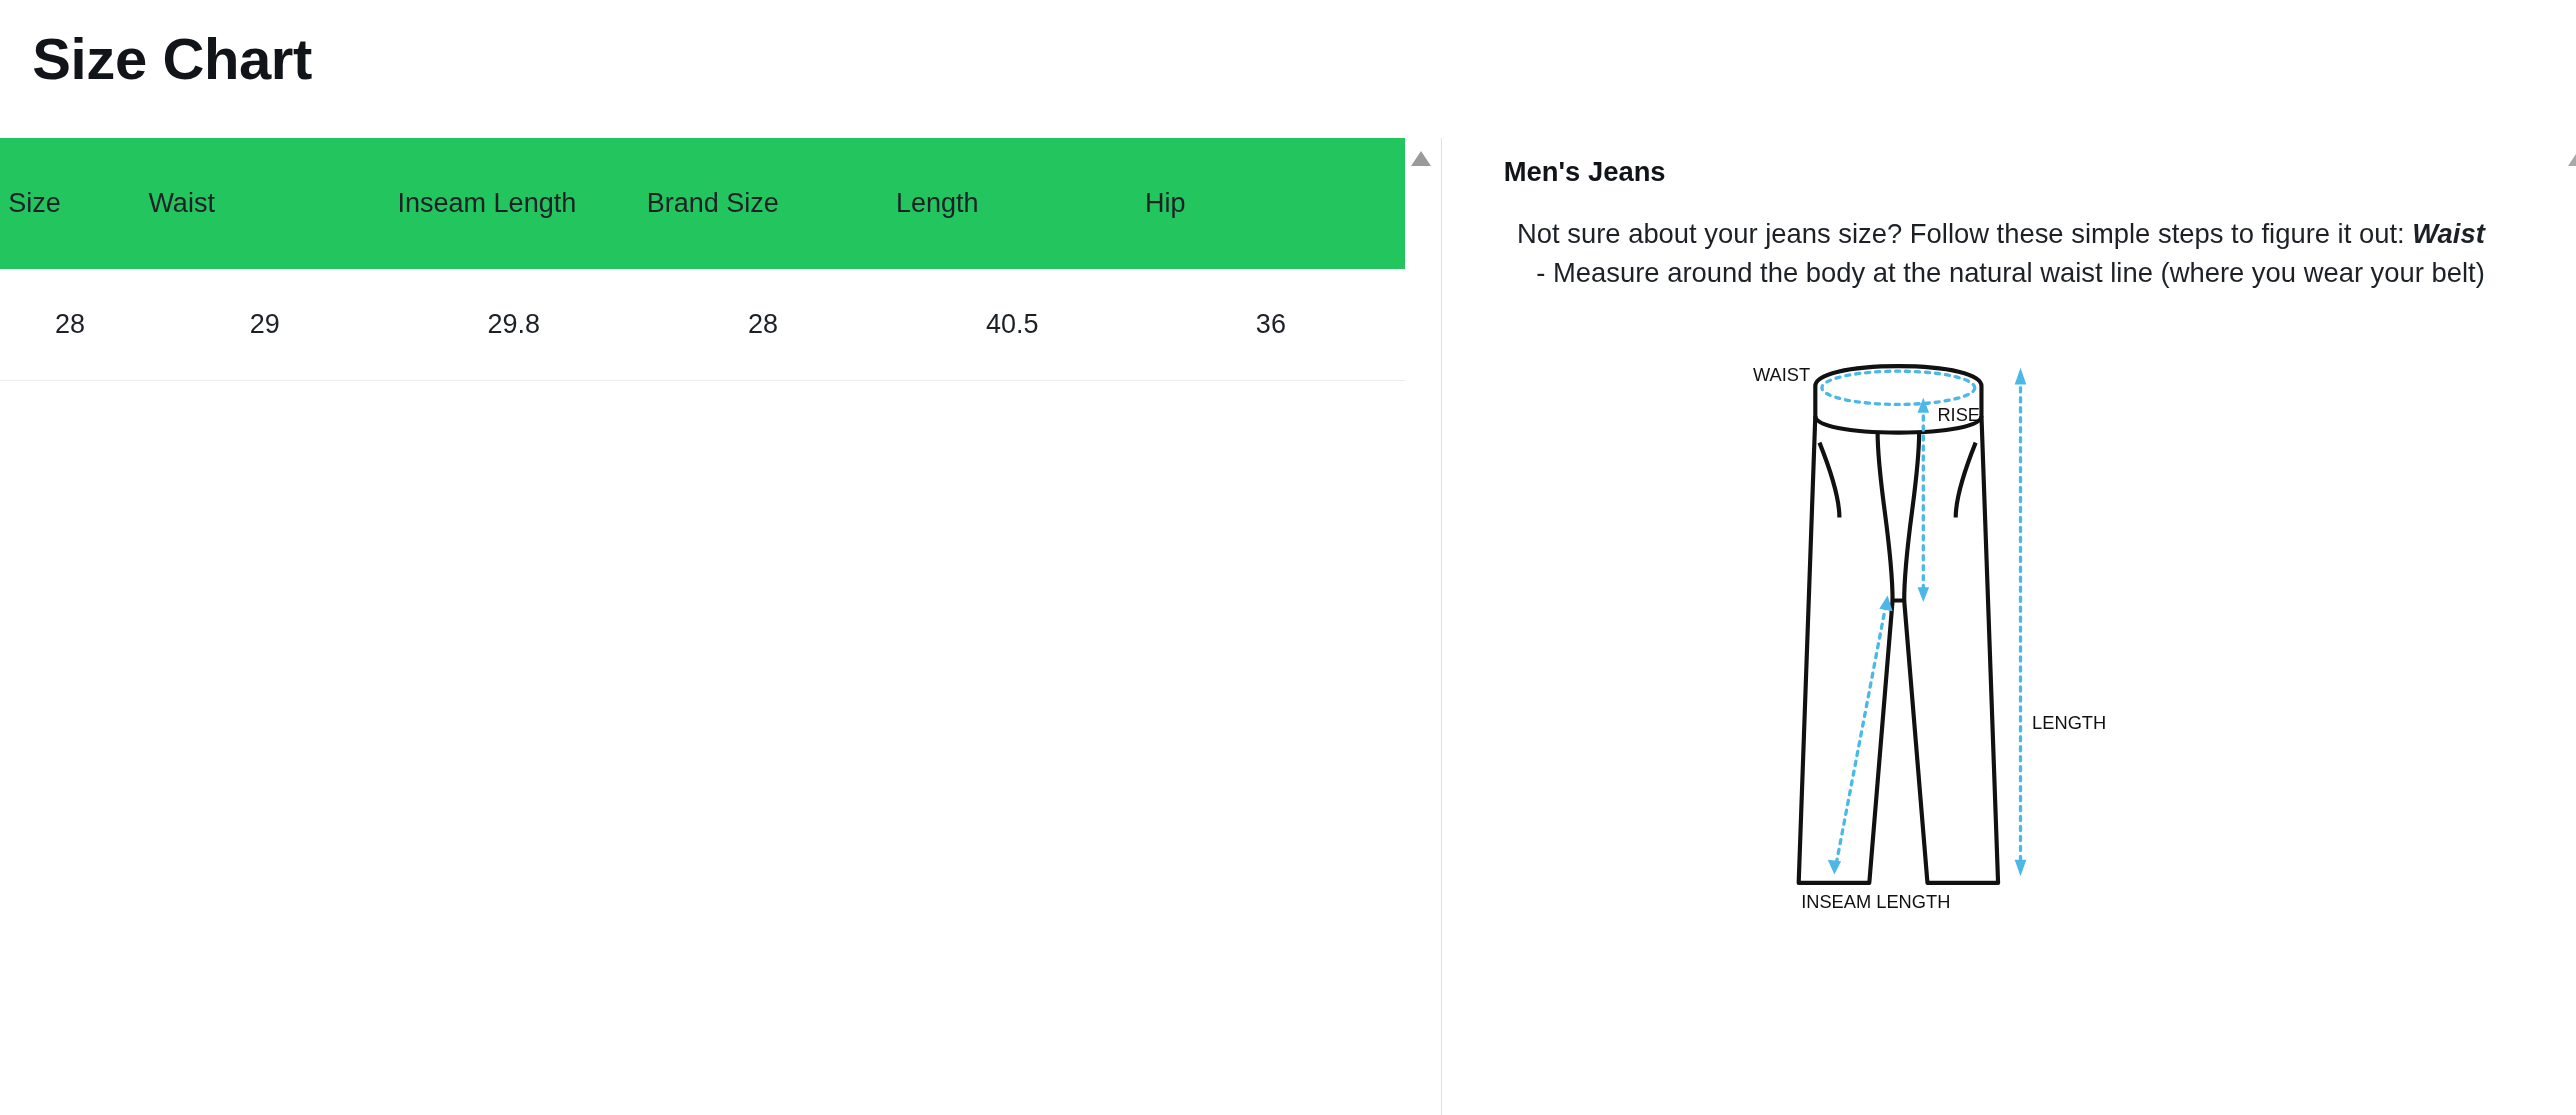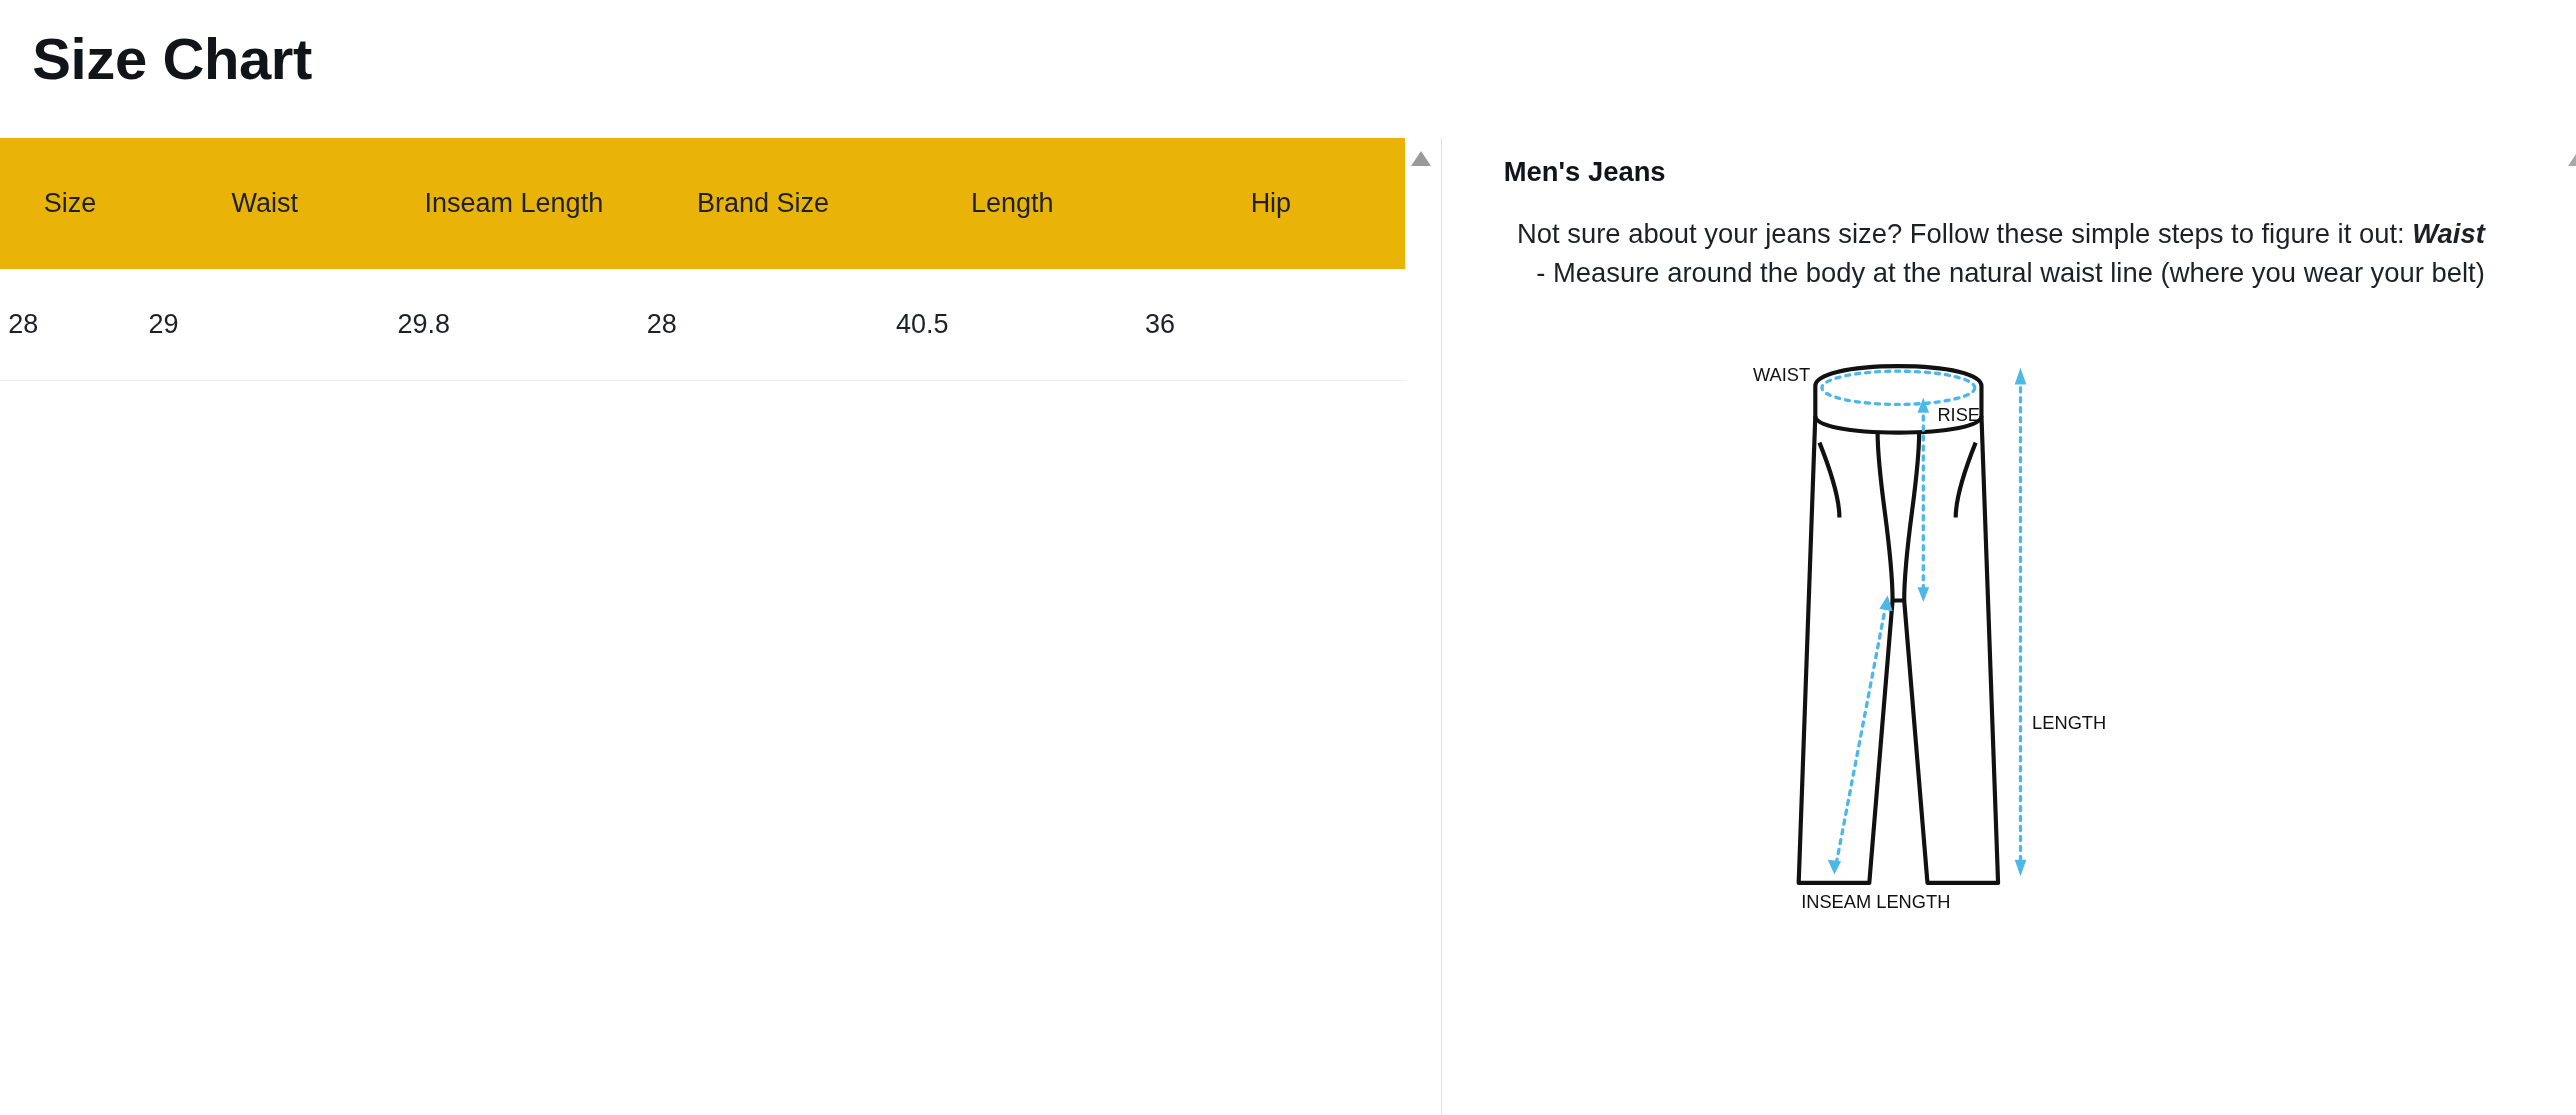--- a/index.html
+++ b/index.html
@@ -45,34 +45,34 @@
     position: relative;
     overflow: hidden;
   }
 
   table.size-table {
     width: 1405px;
     border-collapse: collapse;
     table-layout: fixed;
   }
   table.size-table thead th {
-    background: #eab308;
+    background: #22c55e;
     font-size: 27px;
     font-weight: normal;
     color: #1d2126;
     padding: 18.3px 8.3px;
-    text-align: center;
+    text-align: left;
     line-height: 1.25;
     height: 131px;
     vertical-align: middle;
   }
   table.size-table tbody td {
     font-size: 27px;
     color: #1d2126;
-    text-align: left;
+    text-align: center;
     padding: 23px 8.3px;
     border-bottom: 0.8px solid #ececec;
     height: 111px;
     vertical-align: middle;
     font-weight: 300;
   }
   
   col.c0 { width: 140px; }
   col.c1 { width: 249px; }
   col.c2 { width: 249px; }

